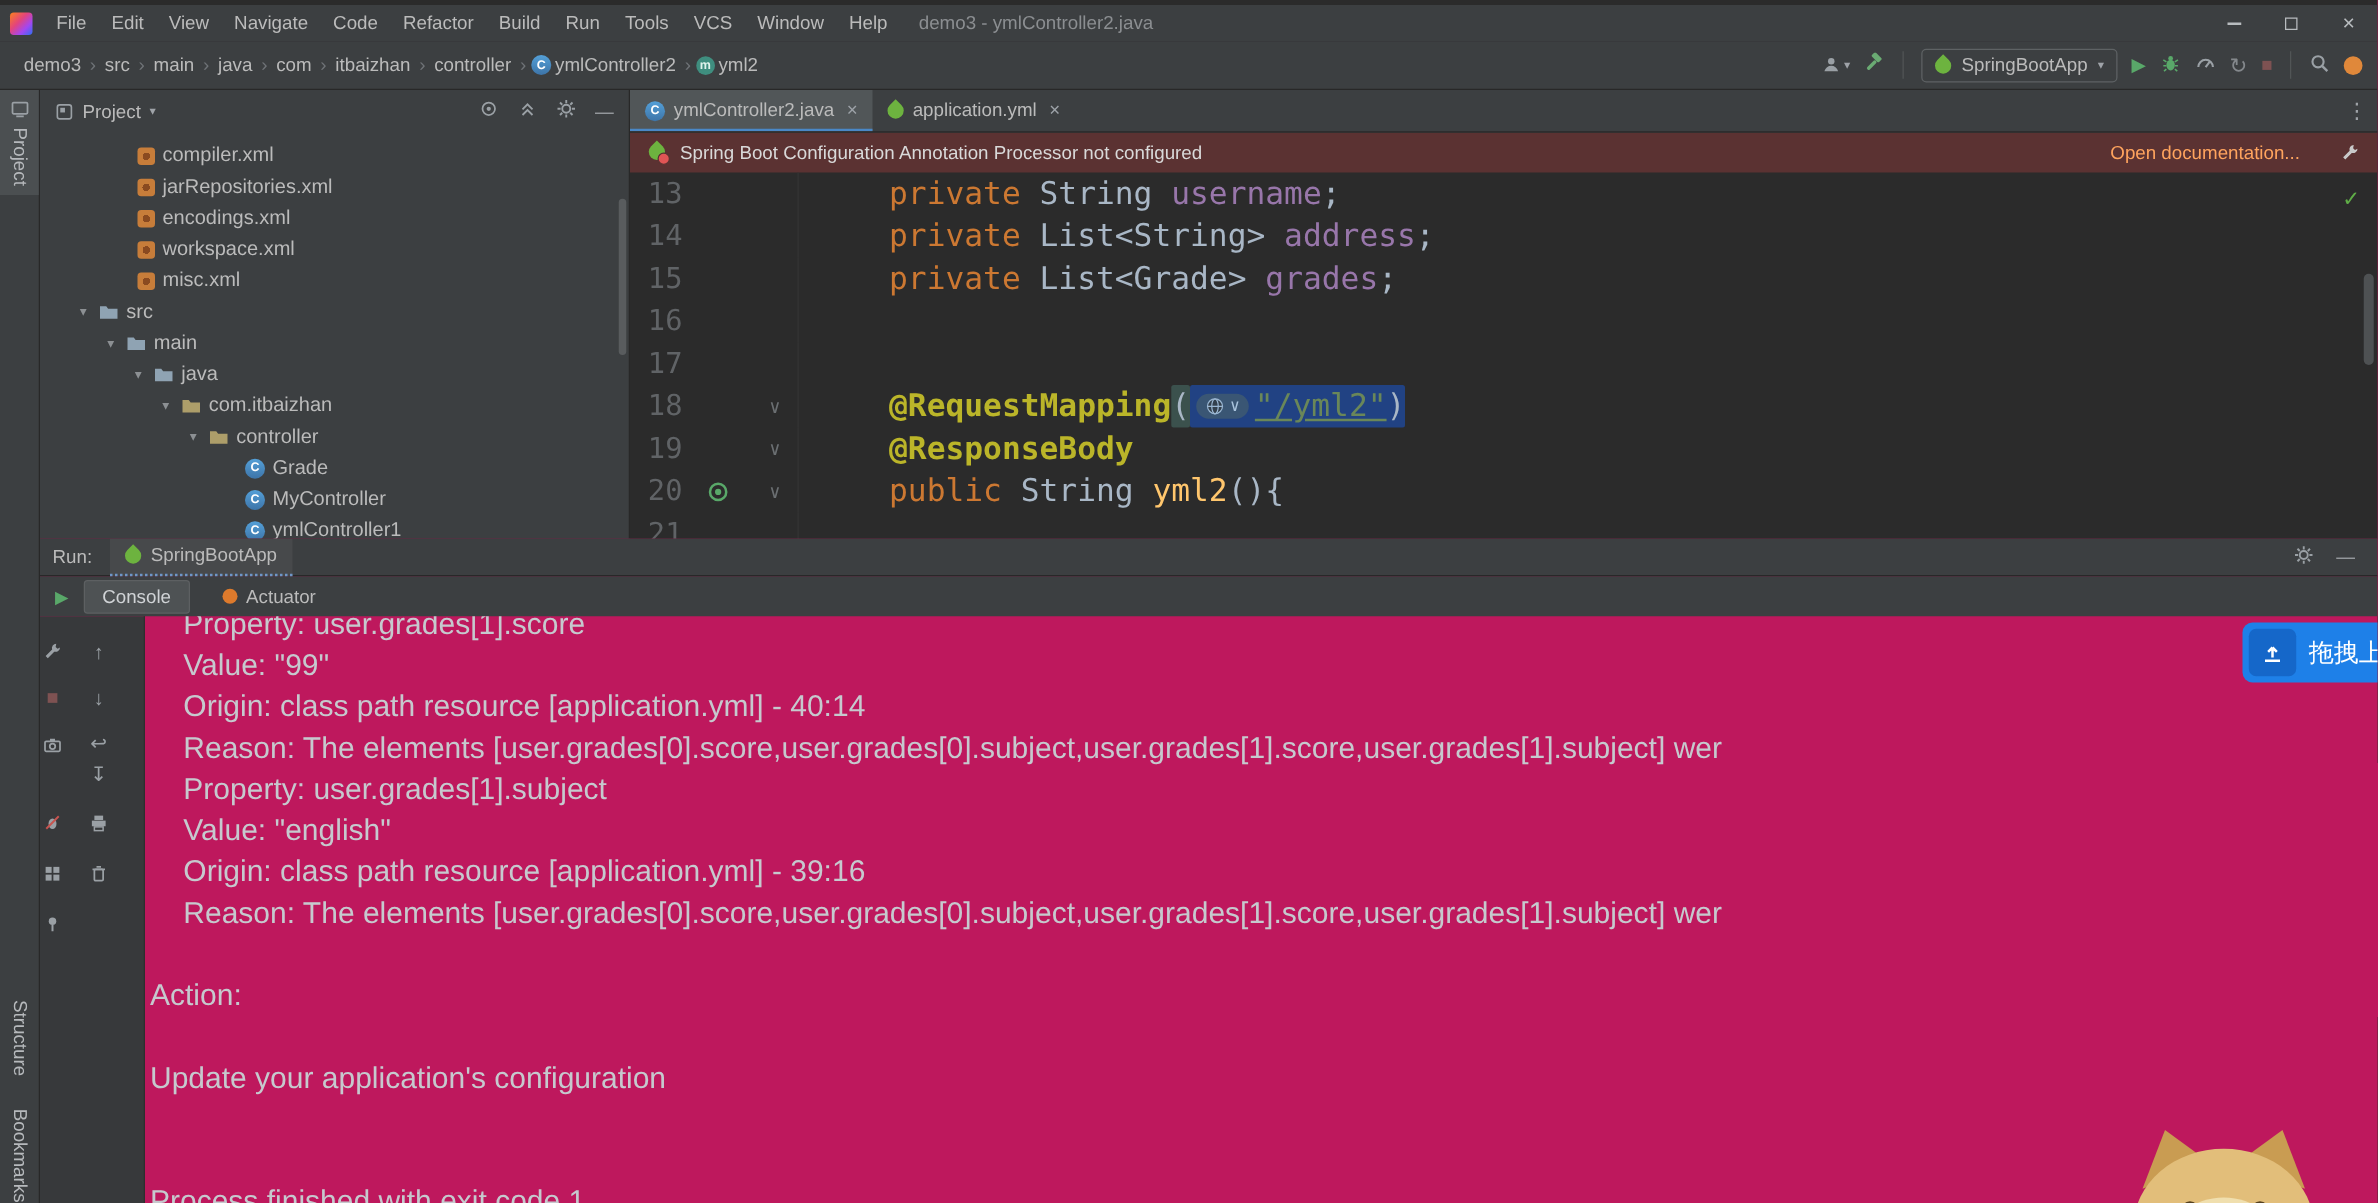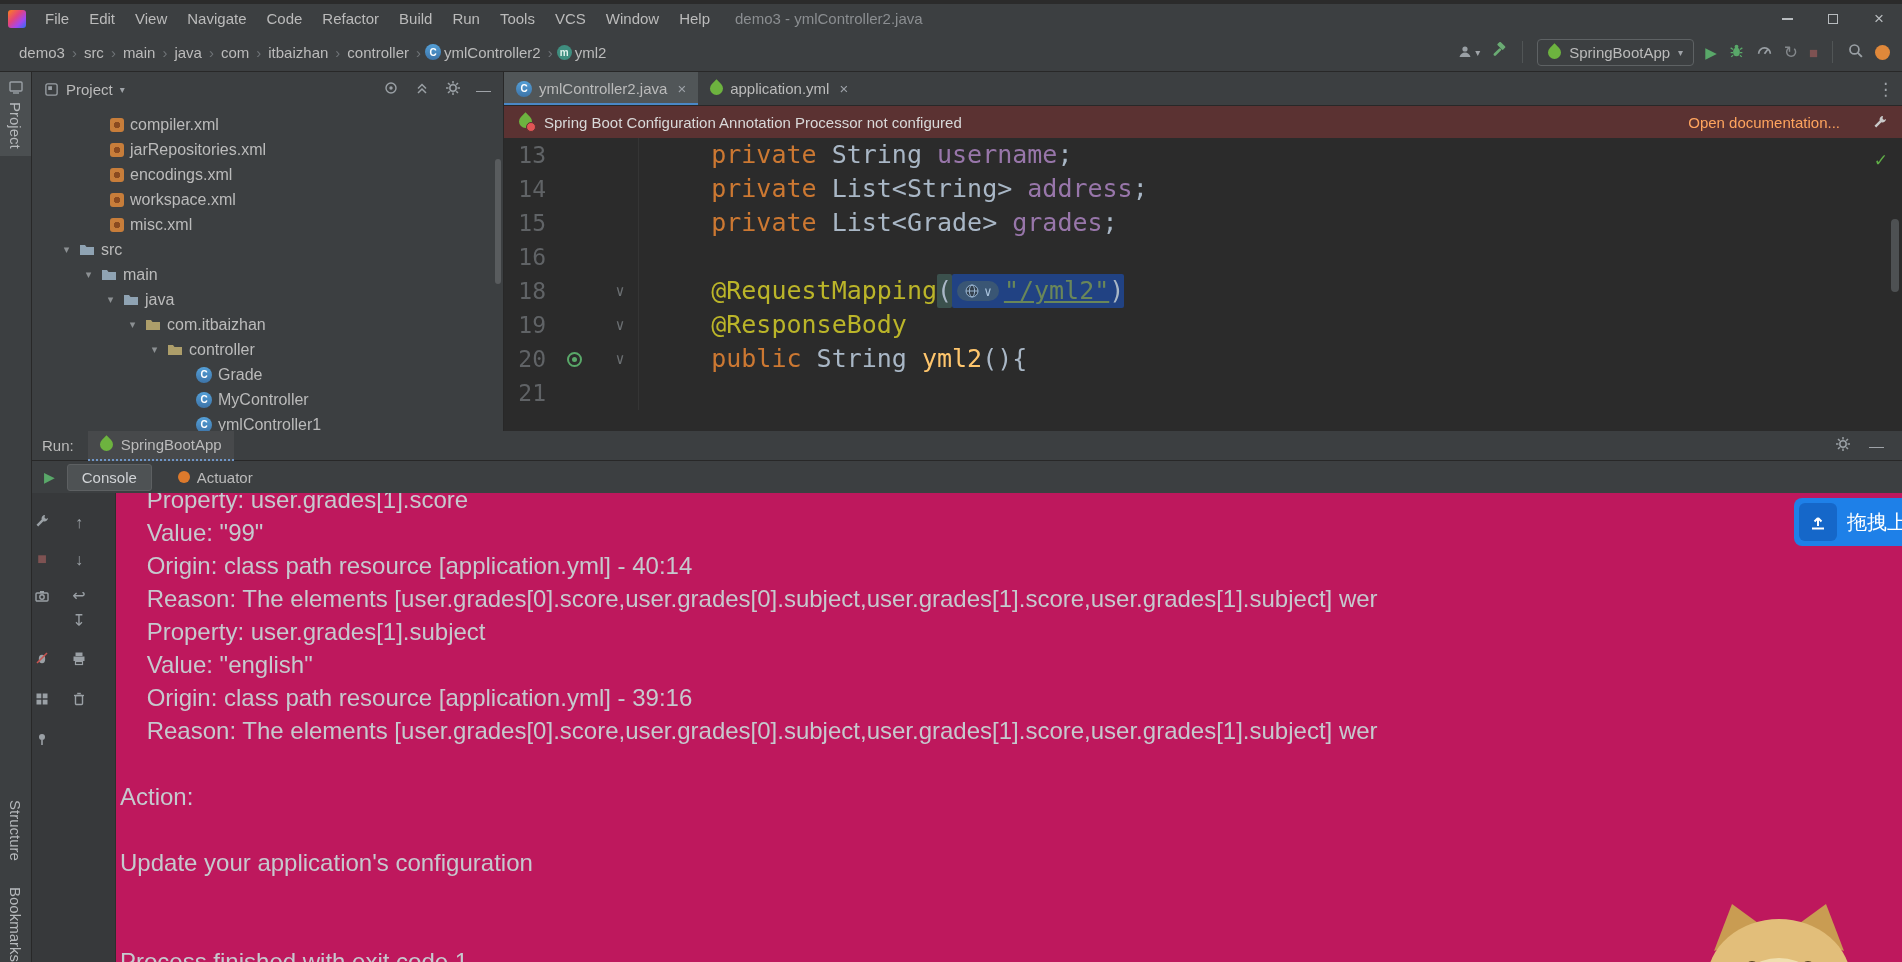--- a/index.html
+++ b/index.html
@@ -71,21 +71,21 @@
   .ecode{position:absolute;left:0;top:66px;right:0;bottom:0;overflow:hidden;font-family:"DejaVu Sans Mono",monospace;}
   .eline{height:34px;display:flex;}
   .lnum{width:42px;flex:none;text-align:right;color:#606366;font-size:23px;line-height:34px;}
   .gslot{width:56px;flex:none;display:flex;align-items:center;justify-content:center;}
   .fslot{width:37px;flex:none;display:flex;align-items:center;justify-content:center;border-right:1px solid #353535;}
   .fold{color:#6b6f72;font-size:15px;}
   .bean{width:15px;height:15px;border-radius:50%;border:2px solid #59A869;position:relative;}
   .bean::after{content:"";position:absolute;inset:3px;border-radius:50%;background:#59A869;}
   .ltext{white-space:pre;font-size:25px;line-height:34px;color:#A9B7C6;padding-left:12px;display:flex;align-items:flex-start;}
   .ltext span{white-space:pre;}
-  .kw{color:#CC7832;} .fd{color:#9876AA;} .an{color:#BBB529;} .st{color:#6A8759;}
+  .kw{color:#CC7832;} .fd{color:#9876AA;} .an{color:#BBB529;font-weight:bold;} .st{color:#6A8759;}
   .mt{color:#FFC66D;} .pl{color:#A9B7C6;} .fi{color:#9876AA;font-style:italic;}
   .br{background:#3b514d;border-radius:2px;}
   .sel{background:#214283;border-radius:2px;display:inline-flex;align-items:center;}
   .sel .st{text-decoration:underline;}
   .inlay{display:inline-flex;align-items:center;gap:4px;background:#3a5674;border-radius:10px;padding:2px 7px;margin:0 5px;}
   .ichev{font-size:13px;color:#a9c3dd;line-height:1;}
   .echeck{position:absolute;right:14px;top:78px;color:#5FAD47;font-size:17px;font-weight:bold;}
   .escroll{position:absolute;right:3px;top:147px;width:8px;height:73px;background:#4e5153;border-radius:4px;}
 
   
@@ -389,20 +389,26 @@
           <span class="fslot"></span>
         <span class="ltext"><span class="kw">    private </span><span class="pl">List&lt;Grade&gt; </span><span class="fd">grades</span><span class="pl">;</span></span>
       </div>
       <div class="eline">
         <span class="lnum">16</span>
           <span class="gslot"></span>
           <span class="fslot"></span>
           <span class="ltext"></span>
       </div>
       <div class="eline">
+        <span class="lnum">17</span>
+          <span class="gslot"></span>
+          <span class="fslot"></span>
+          <span class="ltext"></span>
+      </div>
+      <div class="eline">
         <span class="lnum">18</span>
           <span class="gslot"></span>
           <span class="fslot">
             <span class="fold">∨</span>
           </span>
         <span class="ltext"><span class="pl">    </span><span class="an">@RequestMapping</span><span class="br">(</span><span class="sel"><span class="inlay"><svg width="16" height="16" viewBox="0 0 16 16">
                   <circle cx="8" cy="8" r="6" fill="#33404d" stroke="#9ab6d2" stroke-width="1"></circle>
                   <ellipse cx="8" cy="8" rx="2.6" ry="6" fill="none" stroke="#9ab6d2" stroke-width="1"></ellipse>
                   <line x1="2" y1="8" x2="14" y2="8" stroke="#9ab6d2" stroke-width="1"></line>
                 </svg><span class="ichev">∨</span></span><span class="st">"/yml2"</span><span class="pl">)</span></span></span>

